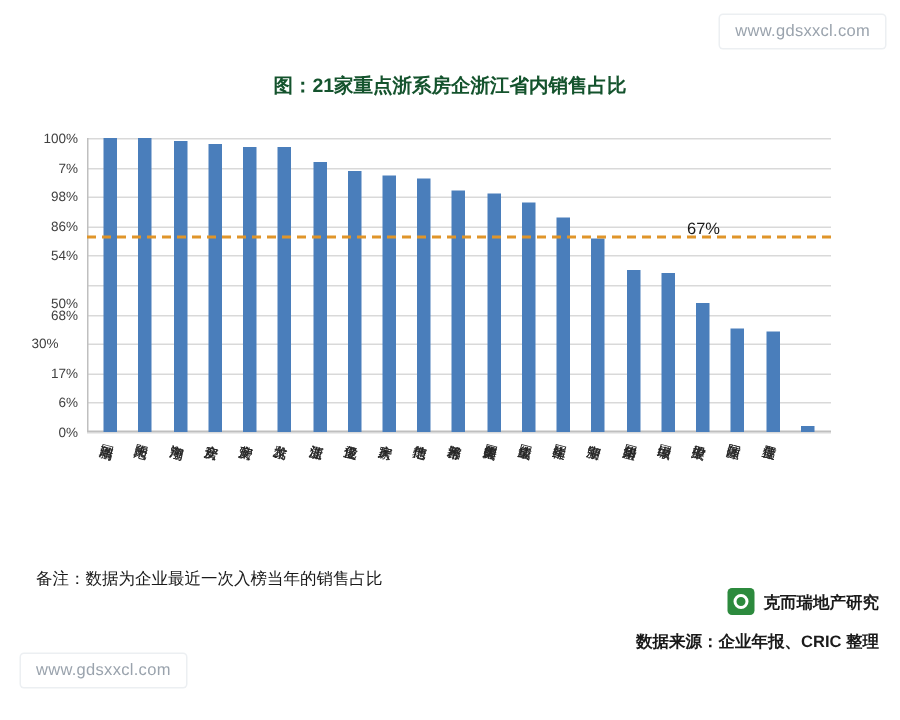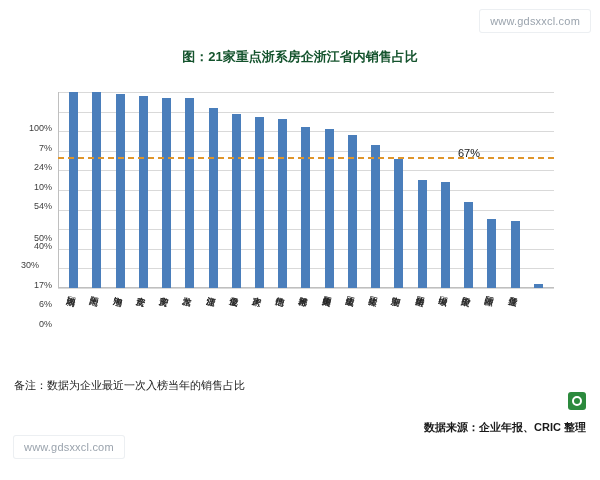--- a/index.html
+++ b/index.html
@@ -51,21 +51,20 @@
 
   .ytick{
     position:absolute;
     right:502px;
     width:44px;
     text-align:right;
     font-size:9px;
     color:#404040;
     transform:translateY(-50%);
     white-space:nowrap;
-    margin-top:36px;
   }
 
   #bars{
     position:absolute;
     left:0;right:0;bottom:0;top:0;
     display:flex;
     align-items:flex-end;
     justify-content:space-between;
     padding:0 4px;
     box-sizing:border-box;
@@ -113,21 +112,21 @@
     color:#262626;
     writing-mode:vertical-rl;
     transform:rotate(15deg);
     transform-origin:top center;
     white-space:nowrap;
     letter-spacing:0px;
   }
 
   #note{
     position:absolute;
-    left:14px;top:378px;
+    left:24px;top:378px;
     font-size:11px;
     color:#1a1a1a;
   }
   #source{
     position:absolute;
     right:14px;top:420px;
     font-size:11px;
     font-weight:bold;
     color:#1a1a1a;
   }
@@ -248,25 +247,25 @@
       <div class="bar-slot">
         <div class="bar" style="height: 3.92px; background: rgb(74, 126, 187);"></div>
       </div>
     </div>
   <div id="threshold-line" style="top: 64.68px; border-top-color: rgb(224, 149, 42);"></div>
   <div id="threshold-label" style="top: 38.68px; left: 400px; margin-top: 16px;">67%</div>
 <div class="ytick" style="top: 196px;">0%</div>
     <div class="ytick" style="top: 176.4px;">6%</div>
     <div class="ytick" style="top: 156.8px;">17%</div>
     <div class="ytick" style="top: 137.2px; text-align: center;">30%</div>
-    <div class="ytick" style="top: 117.6px;">40%</div>
+    <div class="ytick" style="top: 117.6px;">68%</div>
     <div class="ytick" style="top: 110px;">50%</div>
     <div class="ytick" style="top: 78.4px;">54%</div>
-    <div class="ytick" style="top: 58.8px;">10%</div>
-    <div class="ytick" style="top: 39.2px;">24%</div>
+    <div class="ytick" style="top: 58.8px;">86%</div>
+    <div class="ytick" style="top: 39.2px;">98%</div>
     <div class="ytick" style="top: 19.6px;">7%</div>
     <div class="ytick" style="top: 0px;">100%</div>
   </div>
 
 <div id="x-labels">
     <div class="xlab-slot">
       <div class="xlab">国鸿新瑞</div>
     </div>
     <div class="xlab-slot">
       <div class="xlab">天阳地产</div>
@@ -325,16 +324,17 @@
     <div class="xlab-slot">
       <div class="xlab">伟星置业</div>
     </div>
     <div class="xlab-slot"></div>
   </div>
 
 <div id="note">备注：数据为企业最近一次入榜当年的销售占比</div>
 
 <div id="brand">
   <div id="brand-mark"></div>
+  <div id="brand-text">克而瑞地产研究</div>
 </div>
 
 <div id="source">数据来源：企业年报、CRIC 整理</div>
 <div id="divider"></div>
 
 </body></html>

